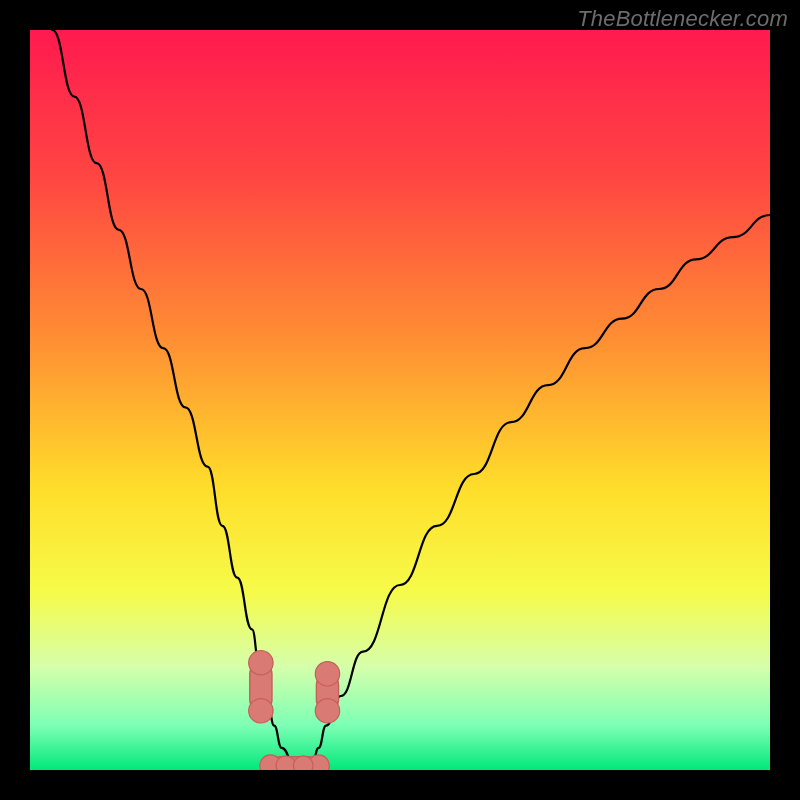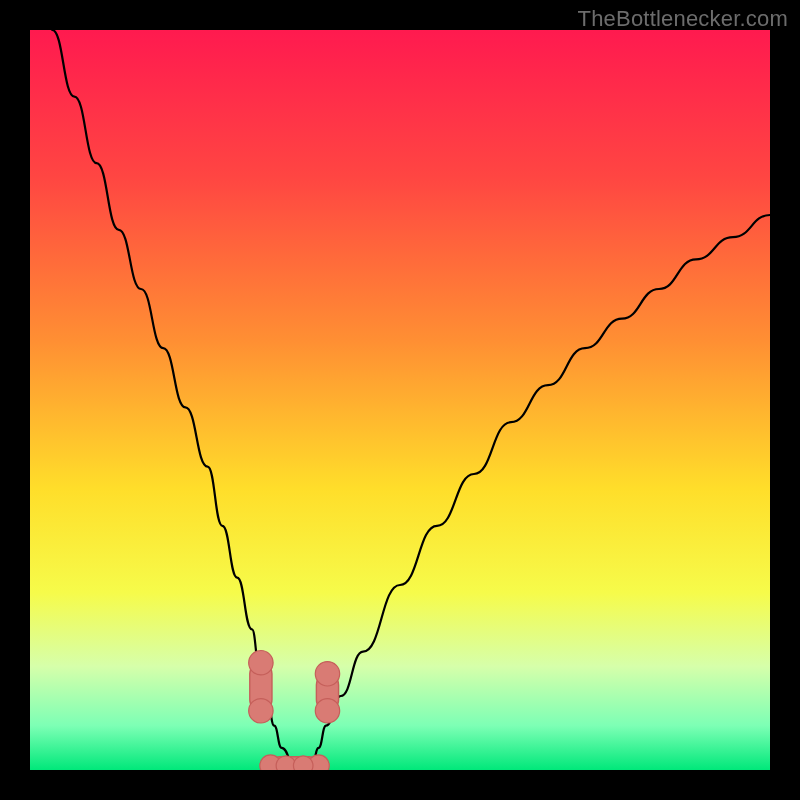--- a/index.html
+++ b/index.html
@@ -27,20 +27,21 @@
     height: 740px;
   }
   .watermark {
     position: absolute;
     top: 6px;
     right: 12px;
     color: #6c6c6c;
     font-size: 22px;
     font-weight: 500;
     letter-spacing: 0.2px;
+    font-style: italic;
   }
 </style>
 </head>
 <body>
 
 <div class="watermark">TheBottlenecker.com</div>
 
 <div class="frame">
   <svg class="plot" viewBox="0 0 740 740" preserveAspectRatio="none">
     <defs>

